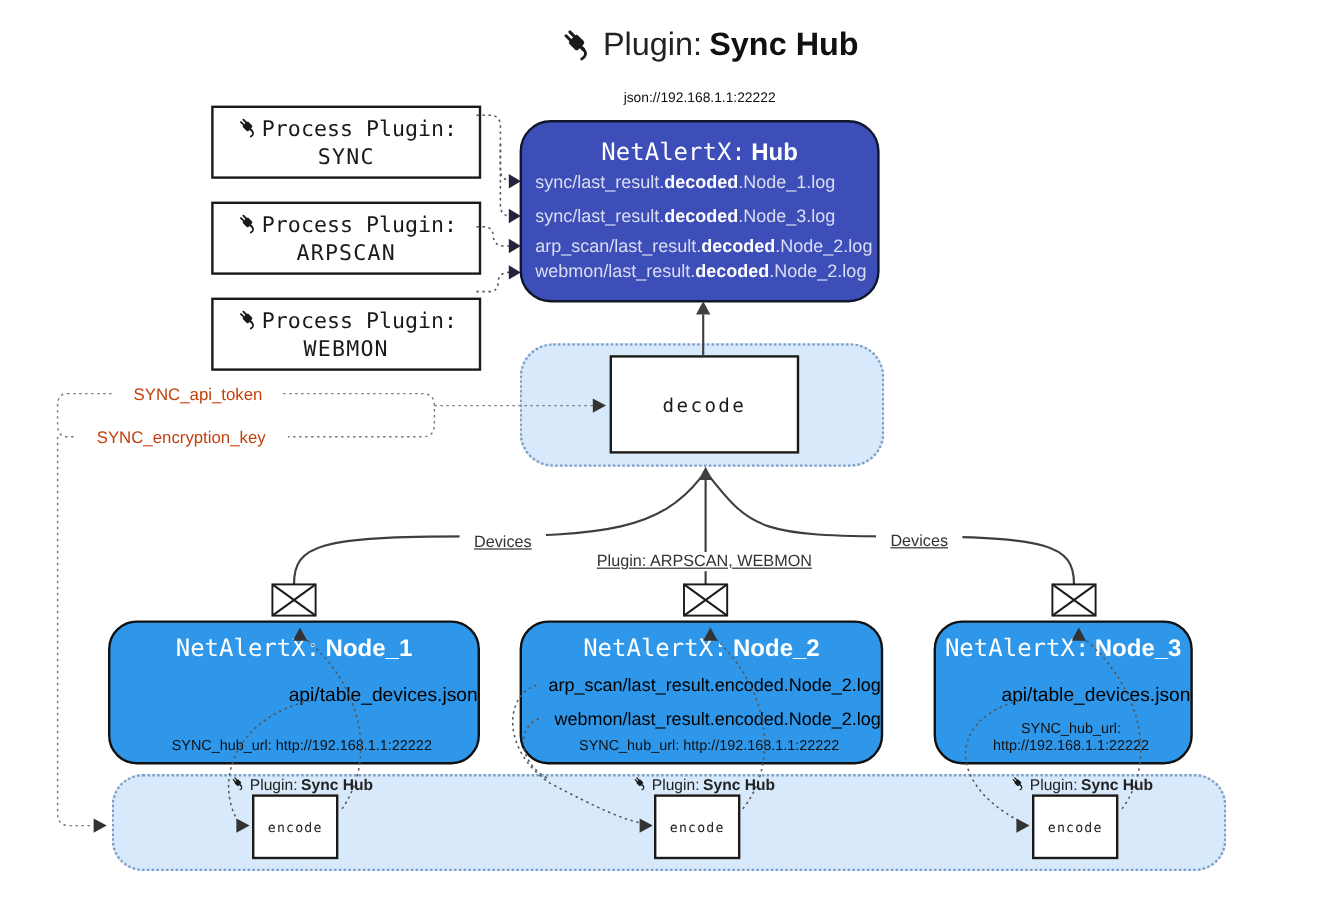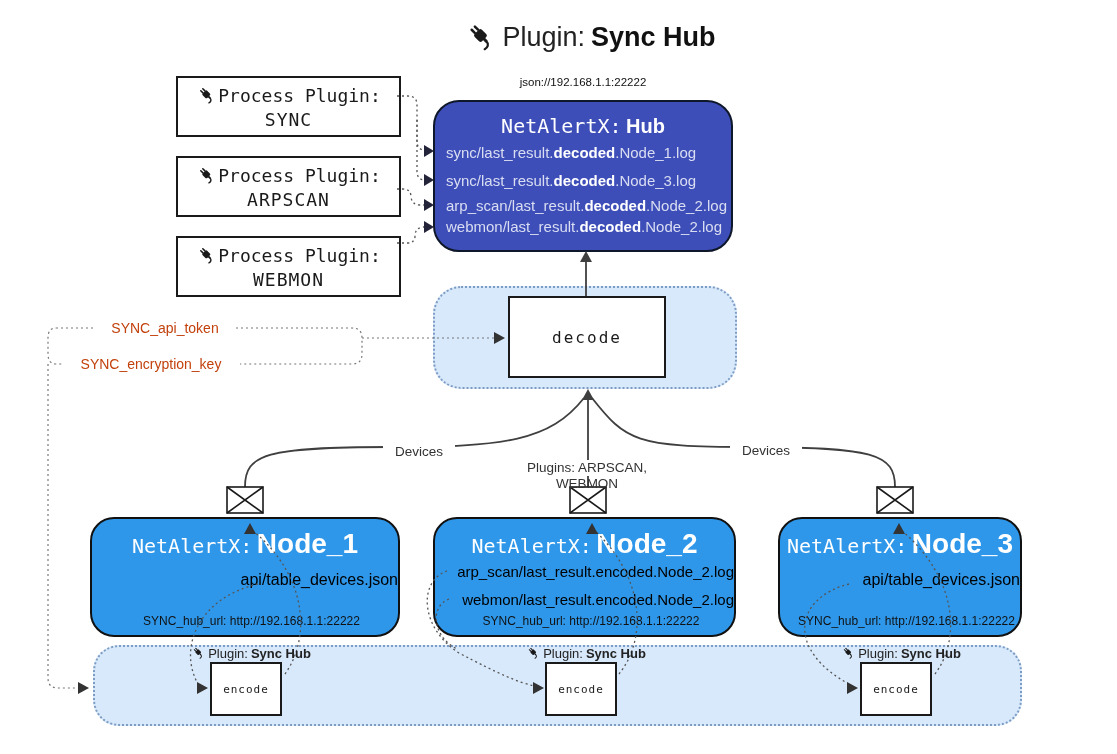--- a/index.html
+++ b/index.html
@@ -8,49 +8,49 @@
   .abs{position:absolute;}
   .mono{font-family:"DejaVu Sans Mono","Liberation Mono",monospace;}
 
   
   .title{left:420px;top:16px;width:340px;height:42px;display:flex;align-items:center;justify-content:center;gap:6px;}
   .title .t-prefix{font-size:27px;color:#222;font-weight:400;}
   .title .t-name{font-size:27px;color:#111;font-weight:700;}
 
   
   .pbox{left:176px;width:221px;height:57px;background:#fff;border:2px solid #1a1a1a;
-        display:flex;flex-direction:column;align-items:center;justify-content:center;gap:1px;}
+        display:flex;flex-direction:column;align-items:center;justify-content:center;gap:1px;margin-top:12px;}
   .pbox .l1{display:flex;align-items:center;gap:2px;font-size:18px;}
   .pbox .l2{font-size:18px;letter-spacing:1px;}
 
   
   .hub-url{left:433px;top:76px;width:300px;text-align:center;font-size:11.5px;color:#111;}
   .hub{left:433px;top:100px;width:300px;height:152px;border-radius:26px;background:#3e4eb8;border:2px solid #0f172a;box-sizing:border-box;}
   .hub-title{position:absolute;top:12px;left:0;right:0;text-align:center;color:#fff;}
   .hub-title .mono{font-size:20px;}
   .hub-title .bold-name{font-size:20px;font-weight:700;font-family:"Liberation Sans",sans-serif;}
   .hub-row{position:absolute;left:11px;right:4px;height:20px;font-size:15px;color:#d9def2;white-space:nowrap;}
   .hub-row b{color:#ffffff;}
 
   
   .lightbox{background:#d8e9fb;border:2px dotted #7d9cc4;box-sizing:border-box;}
   .decode-container{left:433px;top:286px;width:304px;height:103px;border-radius:28px;}
   .whitebox{background:#fff;border:2px solid #1a1a1a;box-sizing:border-box;display:flex;align-items:center;justify-content:center;}
   .decode-box{left:508px;top:296px;width:158px;height:82px;font-size:16px;letter-spacing:2px;}
   .encode-box{width:72px;height:54px;top:662px;font-size:11px;letter-spacing:1px;}
 
   
-  .line-label{background:#fff;text-align:center;font-size:13.5px;color:#333;height:16px;line-height:16px;}
+  .line-label{background:#fff;text-align:center;font-size:13.5px;color:#333;height:16px;line-height:16px;text-decoration:underline;}
   .token-label{background:#fff;text-align:center;font-size:14px;color:#c2410c;height:16px;line-height:16px;}
 
   
   .node{top:517px;height:120px;border-radius:24px;background:#2e97ea;border:2px solid #111;box-sizing:border-box;}
   .node-title{position:absolute;top:9px;left:0;right:0;text-align:center;color:#fff;white-space:nowrap;}
   .node-title .mono{font-size:20px;}
-  .node-title .bold-name{font-size:28px;font-weight:700;}
+  .node-title .bold-name{font-size:20px;font-weight:700;}
   .node-file{position:absolute;left:0;right:0;text-align:right;color:#000000;white-space:nowrap;}
   .node-url{position:absolute;bottom:7px;left:0;right:0;text-align:center;font-size:12px;color:#111;padding-left:13px;}
 
   .bottom-container{left:93px;top:645px;width:929px;height:81px;border-radius:26px;}
   .enc-label{top:645px;width:130px;height:16px;display:flex;align-items:center;justify-content:center;gap:3px;font-size:13px;color:#222;white-space:nowrap;}
   .enc-label .bold-name{font-weight:700;}
 
   svg.overlay{position:absolute;left:0;top:0;width:1117px;height:754px;pointer-events:none;z-index:5;}
   .z6{z-index:6;}
   .plug{flex:0 0 auto;}
@@ -134,41 +134,41 @@
     <div class="hub-row" style="top:116px"><span>webmon/last_result.</span><b>decoded</b><span>.Node_2.log</span></div>
   </div>
 
   <div class="abs lightbox decode-container"></div>
   <div class="abs whitebox decode-box mono">decode</div>
 
   <div class="abs token-label z6" style="left:95px;top:320px;width:140px">SYNC_api_token</div>
   <div class="abs token-label z6" style="left:62px;top:356px;width:178px">SYNC_encryption_key</div>
 
   <div class="abs line-label z6" style="left:383px;top:444px;width:72px">Devices</div>
-  <div class="abs line-label z6" style="left:496px;top:460px;width:182px">Plugins: ARPSCAN, WEBMON</div>
+  <div class="abs line-label z6" style="left:496px;top:460px;width:182px">Plugin: ARPSCAN, WEBMON</div>
   <div class="abs line-label z6" style="left:730px;top:443px;width:72px">Devices</div>
 
   <div class="abs node" style="left:90px;width:310px">
     <div class="node-title">
       <span class="mono">NetAlertX:</span>
       <span class="bold-name">Node_1</span>
     </div>
     <div class="node-file" style="top:52px;font-size:16px">api/table_devices.json</div>
     <div class="node-url">SYNC_hub_url: http://192.168.1.1:22222</div>
   </div>
   <div class="abs node" style="left:433px;width:303px">
     <div class="node-title">
       <span class="mono">NetAlertX:</span>
       <span class="bold-name">Node_2</span>
     </div>
     <div class="node-file" style="top:44px;font-size:15px">arp_scan/last_result.encoded.Node_2.log</div>
     <div class="node-file" style="top:72px;font-size:15px">webmon/last_result.encoded.Node_2.log</div>
     <div class="node-url">SYNC_hub_url: http://192.168.1.1:22222</div>
   </div>
-  <div class="abs node" style="left:778px;width:244px">
+  <div class="abs node" style="left:778px;width:216px">
     <div class="node-title">
       <span class="mono">NetAlertX:</span>
       <span class="bold-name">Node_3</span>
     </div>
     <div class="node-file" style="top:52px;font-size:16px">api/table_devices.json</div>
     <div class="node-url">SYNC_hub_url: http://192.168.1.1:22222</div>
   </div>
 
   <div class="abs lightbox bottom-container"></div>
 

